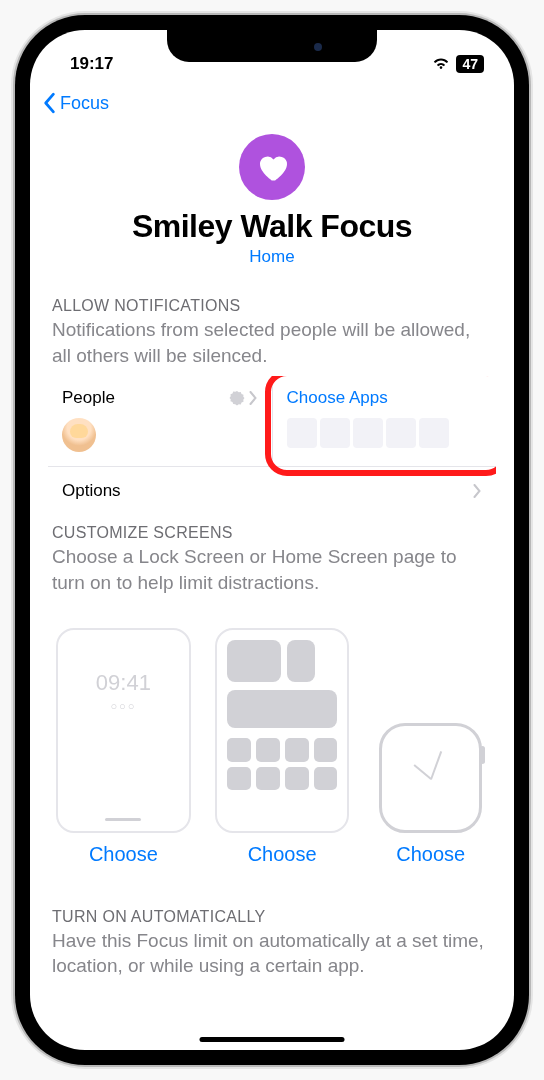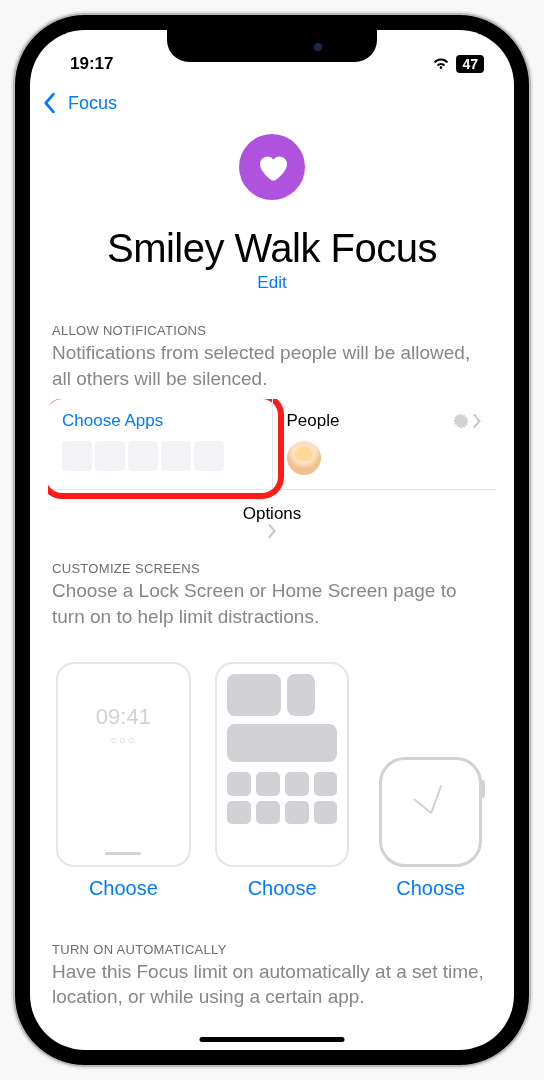--- a/index.html
+++ b/index.html
@@ -57,40 +57,40 @@
     font-weight: 600;
   }
   .nav-bar {
     display: flex; align-items: center;
     padding: 12px 12px 10px 12px;
   }
   .back-btn {
     display: flex; align-items: center;
     color: #007aff;
     font-size: 18px;
-    gap: 12px;
+    gap: 4px;
   }
   .content {
     padding: 0 18px 20px 18px;
     height: calc(100% - 110px);
     overflow: hidden;
   }
   .hero { text-align: center; margin-top: 10px; }
   .hero-icon {
     width: 66px; height: 66px;
     background: #af52de;
     border-radius: 50%;
     display: inline-flex; align-items: center; justify-content: center;
   }
-  .hero-title { font-size: 40px; font-weight: 400; margin-top: 26px; letter-spacing: -0.5px; }
+  .hero-title { font-size: 32px; font-weight: 700; margin-top: 8px; letter-spacing: -0.5px; }
   .edit-link { color: #007aff; font-size: 17px; margin-top: 2px; display: inline-block; }
   .section-header {
     margin-top: 30px;
     text-transform: uppercase;
-    font-size: 13px;
+    font-size: 16px;
     color: #6d6d72;
     padding: 0 4px;
     letter-spacing: 0.3px;
   }
   .section-sub {
     font-size: 19px;
     color: #86868b;
     padding: 2px 4px 8px 4px;
     line-height: 1.35;
   }
@@ -139,21 +139,20 @@
     top: -6px; left: -8px; right: -12px; bottom: -10px;
     border: 6px solid #ff1a1a;
     border-radius: 22px;
     pointer-events: none;
   }
   .options-row {
     border-top: 1px solid #e5e5ea;
     padding: 14px;
     display: flex; justify-content: space-between; align-items: center;
     font-size: 17px;
-    flex-direction: column;
   }
   .screens-card { padding: 16px 8px; margin-top: 8px; }
   .screens-row { display: flex; gap: 24px; justify-content: space-between; align-items: flex-end; }
   .screen-opt { flex: 1; text-align: center; }
   .mock {
     width: 100%; height: 205px;
     border: 2px solid #e5e5ea;
     border-radius: 18px;
     margin-bottom: 10px;
     position: relative;
@@ -235,55 +234,55 @@
     </div>
 
     <div class="content">
       <div class="hero">
         <div class="hero-icon">
           <svg width="36" height="36" viewBox="0 0 24 24">
               <path d="M12 21s-8-5.3-8-11a5 5 0 019-3 5 5 0 019 3c0 5.7-8 11-8 11z" fill="#fff"></path>
             </svg>
         </div>
         <div class="hero-title">Smiley Walk Focus</div>
-        <div class="edit-link">Edit</div>
+        <div class="edit-link">Home</div>
       </div>
 
       <div class="section-header">ALLOW NOTIFICATIONS</div>
       <div class="section-sub">Notifications from selected people will be allowed, all others will be silenced.</div>
 
       <div class="card">
         <div class="notif-row">
-          <div class="notif-cell" style="position:relative;">
-            <div class="highlight-ring"></div>
-            <div class="cell-head">
-              <span class="cell-title link">Choose Apps</span>
-            </div>
-            <div class="app-slots">
-              <div class="app-slot"></div>
-              <div class="app-slot"></div>
-              <div class="app-slot"></div>
-              <div class="app-slot"></div>
-              <div class="app-slot"></div>
-            </div>
-          </div>
           <div class="notif-cell">
             <div class="cell-head">
               <span class="cell-title">People</span>
               <span class="check-chevron">
                 <svg width="16" height="16" viewBox="0 0 16 16">
                     <path d="M8 1l1.7 1.2L11.8 2l.7 2 2 .7-.2 2.1L15.5 8l-1.2 1.7.2 2.1-2 .7-.7 2-2.1-.2L8 15.5l-1.7-1.2L4.2 14l-.7-2-2-.7.2-2.1L.5 8l1.2-1.7L1.5 4.2l2-.7.7-2 2.1.2L8 1z" fill="#d1d1d6"></path>
                   </svg>
                 <svg width="9" height="14" viewBox="0 0 8 14">
                     <path d="M1 1l5 6-5 6" stroke="#c7c7cc" stroke-width="2" fill="none" stroke-linecap="round"></path>
                   </svg>
               </span>
             </div>
             <div class="avatar"></div>
           </div>
+          <div class="notif-cell" style="position:relative;">
+            <div class="highlight-ring"></div>
+            <div class="cell-head">
+              <span class="cell-title link">Choose Apps</span>
+            </div>
+            <div class="app-slots">
+              <div class="app-slot"></div>
+              <div class="app-slot"></div>
+              <div class="app-slot"></div>
+              <div class="app-slot"></div>
+              <div class="app-slot"></div>
+            </div>
+          </div>
         </div>
         <div class="options-row">
           <span>Options</span>
           <svg width="9" height="14" viewBox="0 0 8 14">
               <path d="M1 1l5 6-5 6" stroke="#c7c7cc" stroke-width="2" fill="none" stroke-linecap="round"></path>
             </svg>
         </div>
       </div>
 
       <div class="section-header" style="margin-top:9px">CUSTOMIZE SCREENS</div>

